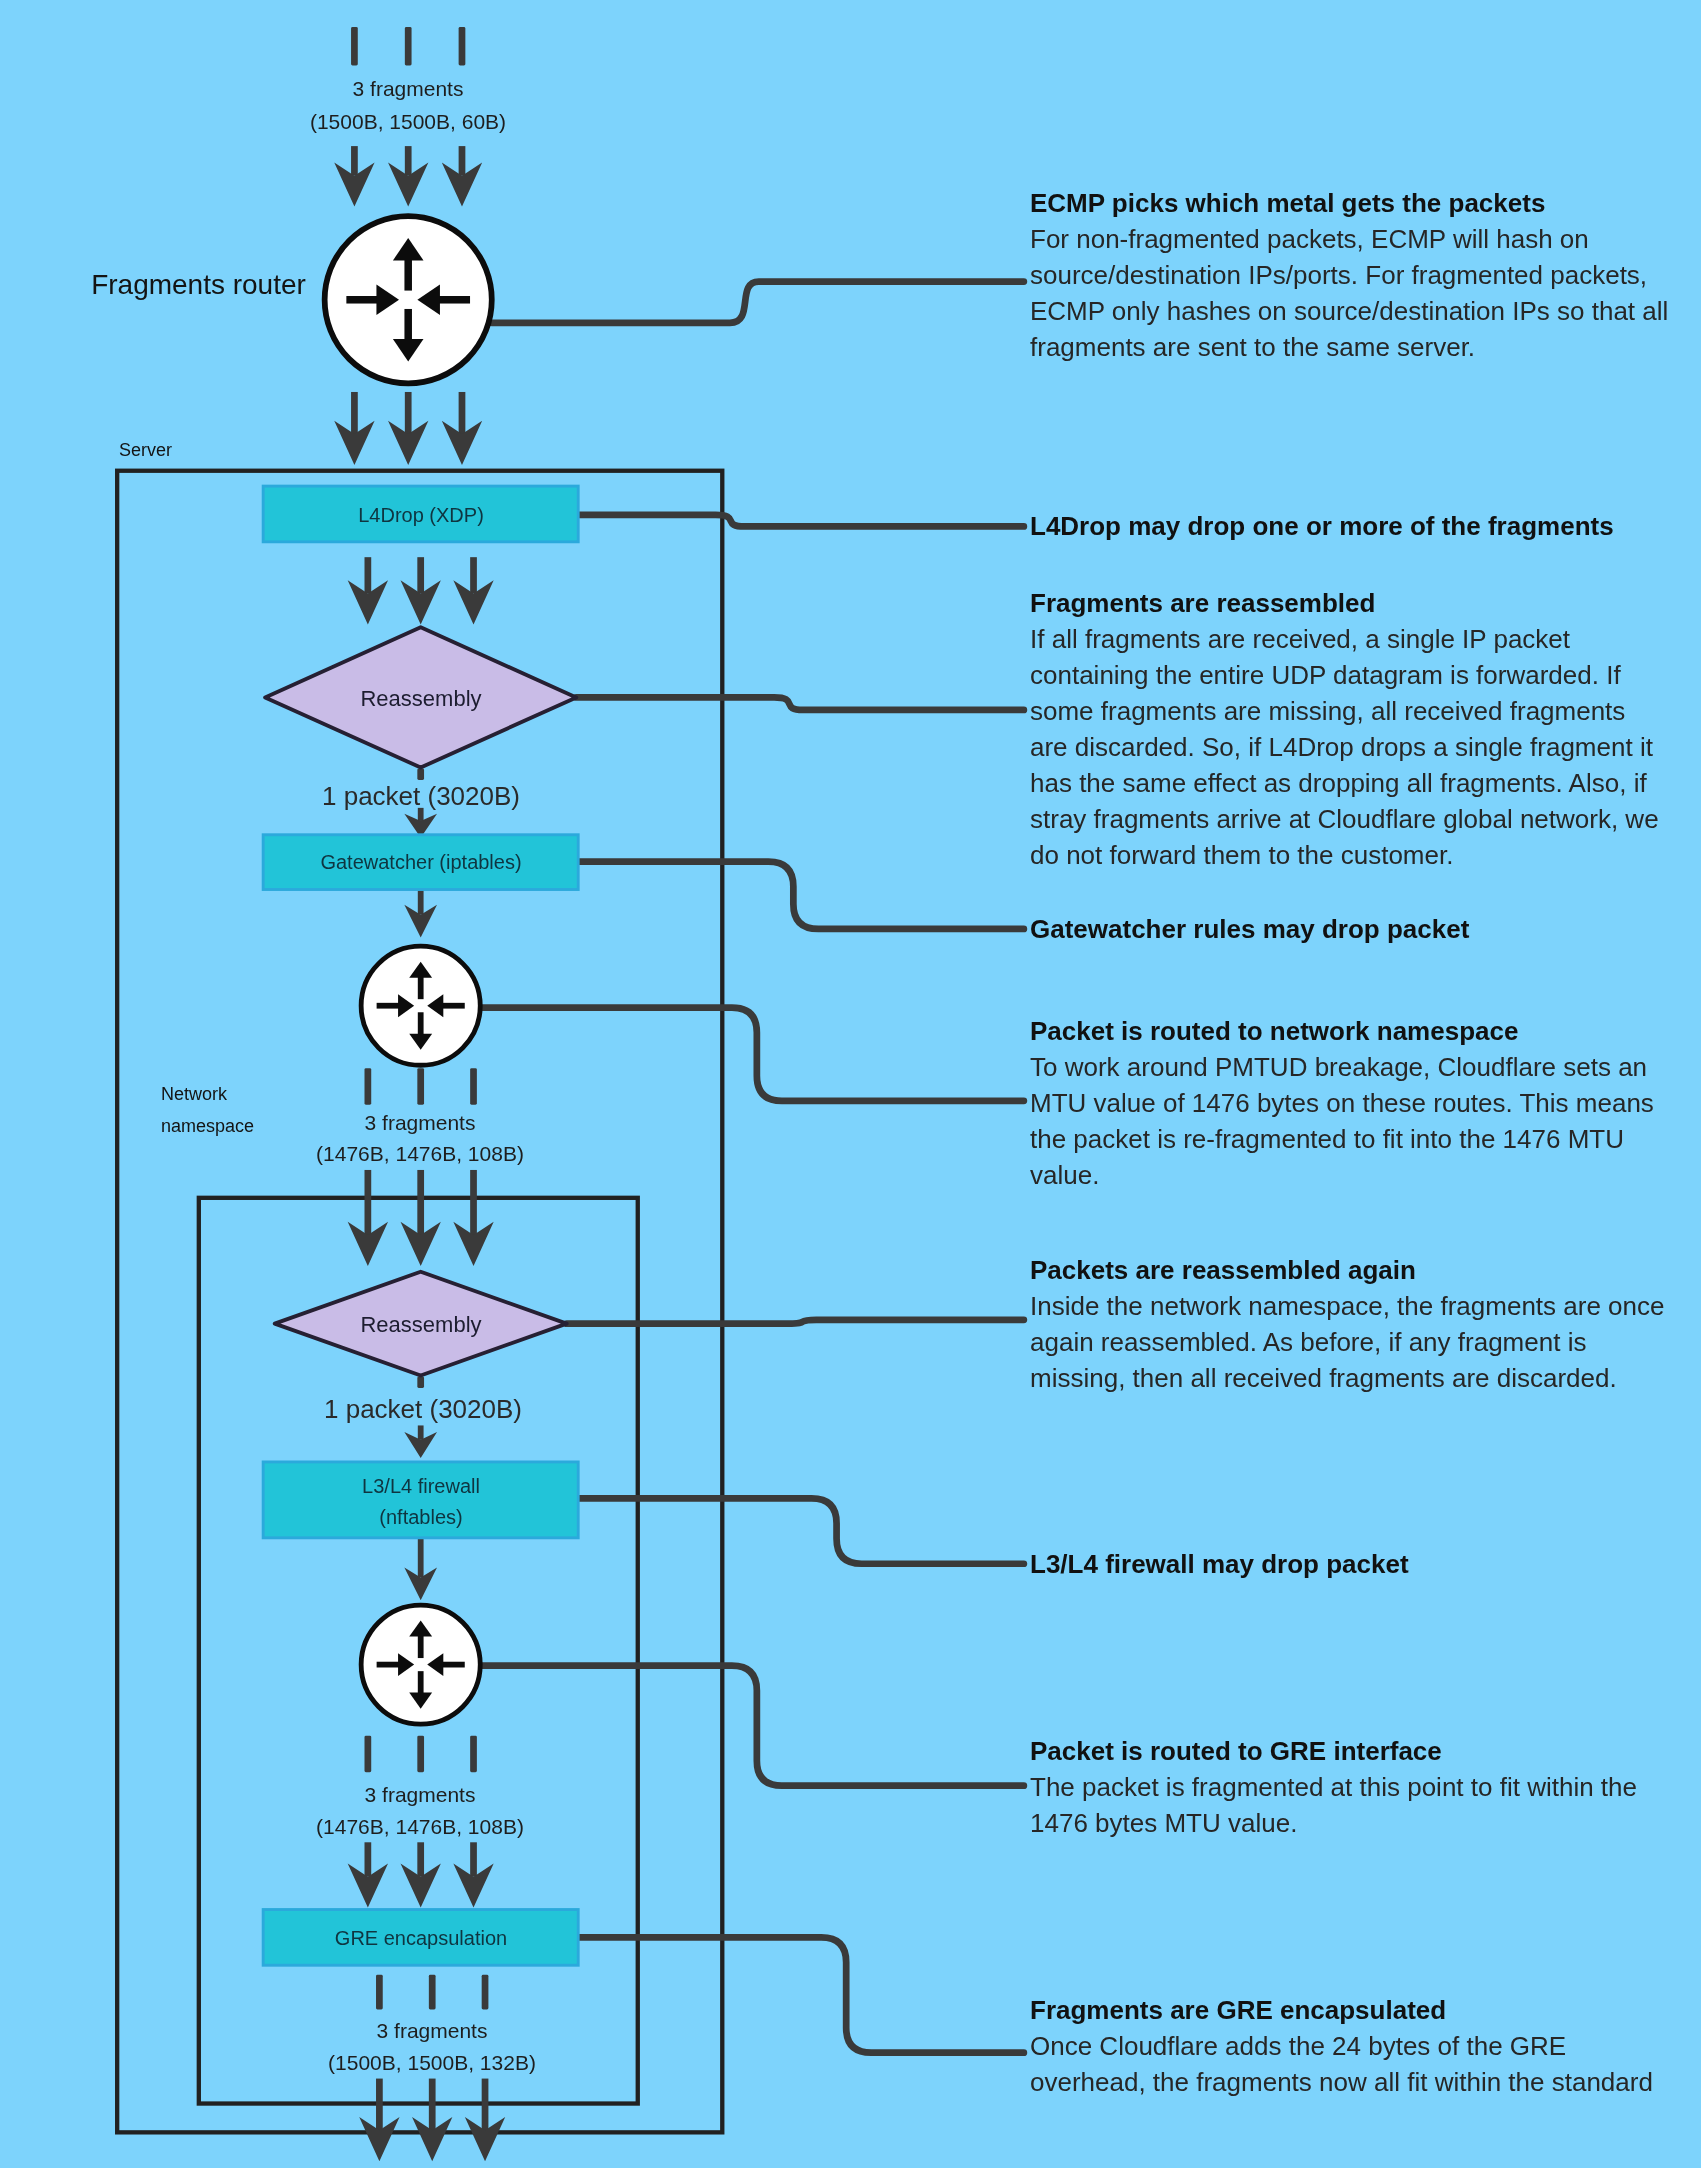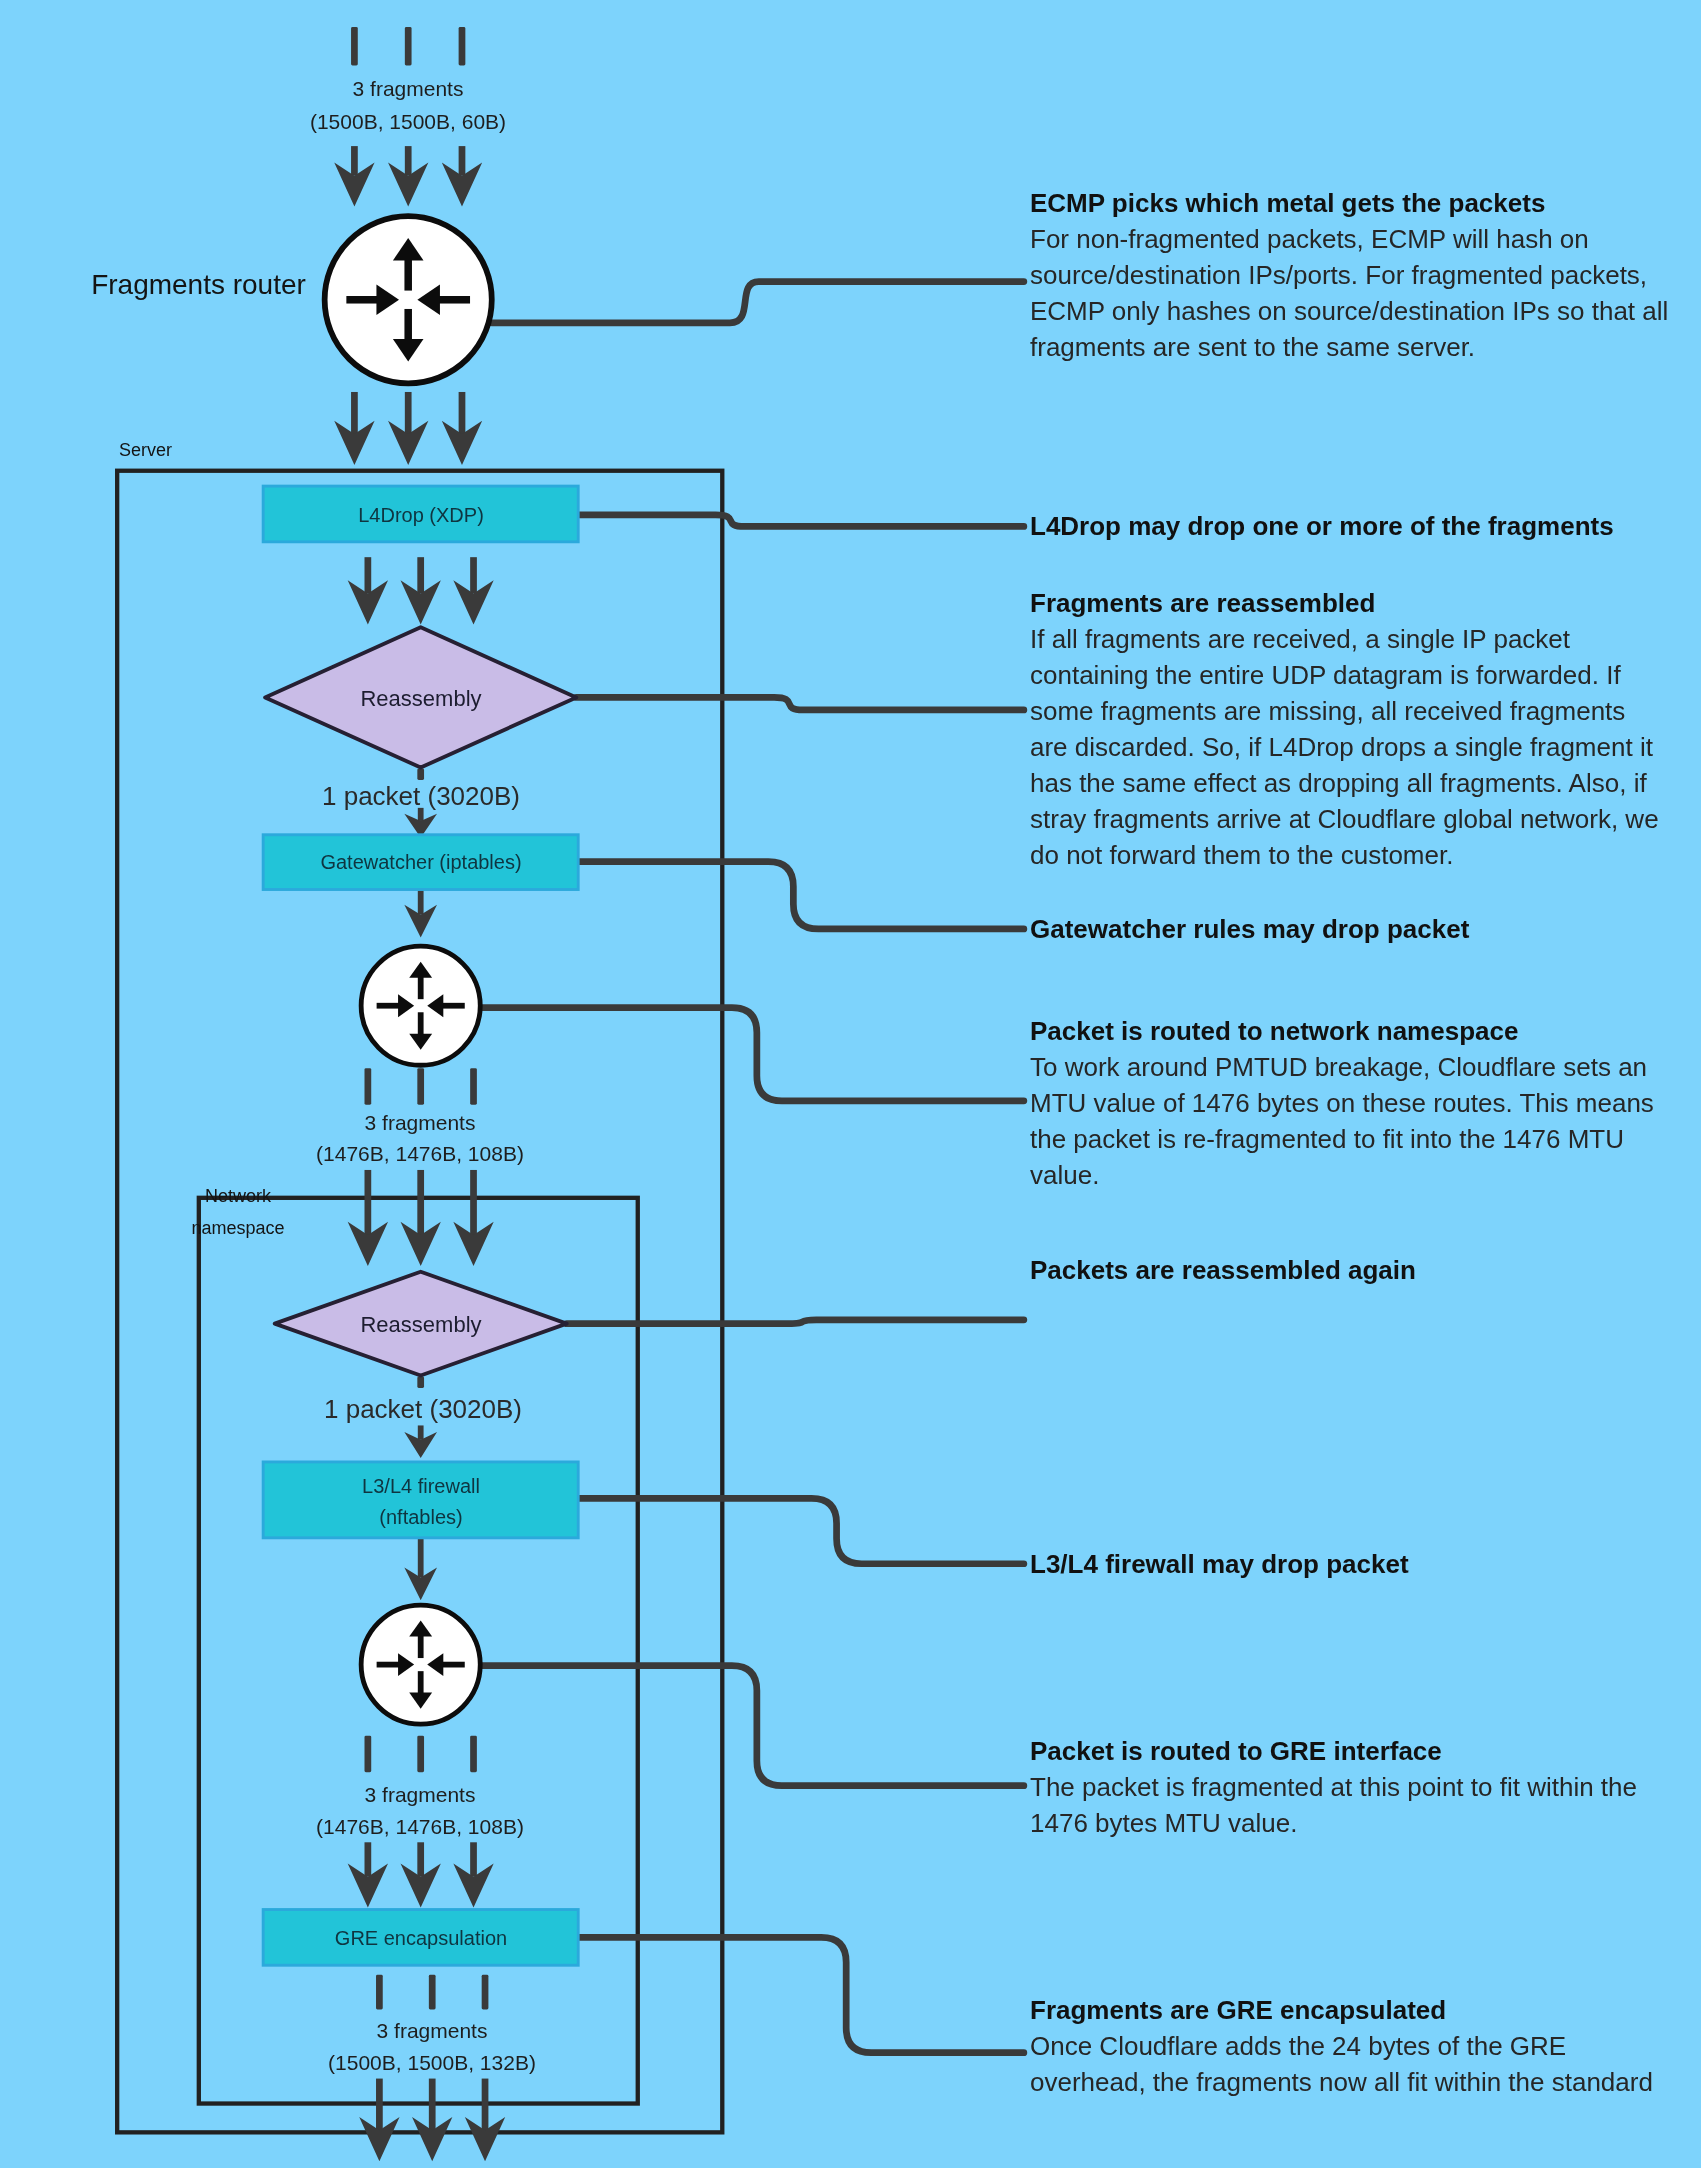--- a/index.html
+++ b/index.html
@@ -134,21 +134,21 @@
   <div class="side-label" style="left:119px;top:434px;">Server</div>
 
   <div class="lbl node" style="left:421px;top:499px;">L4Drop (XDP)</div>
   <div class="lbl node-purple" style="left:421px;top:682px;">Reassembly</div>
   <div class="lbl packet" style="left:421px;top:780px;">1 packet (3020B)</div>
   <div class="lbl node" style="left:421px;top:846px;">Gatewatcher (iptables)</div>
 
   <div class="lbl frag" style="left:420px;top:1106px;">3 fragments</div>
   <div class="lbl frag" style="left:420px;top:1137px;">(1476B, 1476B, 108B)</div>
 
-  <div class="side-label" style="left:161px;top:1180px;width:154px;text-align:center;">Network namespace</div>
+  <div class="side-label" style="left:161px;top:1078px;width:154px;">Network namespace</div>
 
   <div class="lbl node-purple" style="left:421px;top:1308px;">Reassembly</div>
   <div class="lbl packet" style="left:423px;top:1393px;">1 packet (3020B)</div>
   <div class="lbl node" style="left:421px;top:1470px;">L3/L4 firewall</div>
   <div class="lbl node" style="left:421px;top:1501px;">(nftables)</div>
 
   <div class="lbl frag" style="left:420px;top:1778px;">3 fragments</div>
   <div class="lbl frag" style="left:420px;top:1810px;">(1476B, 1476B, 108B)</div>
 
   <div class="lbl node" style="left:421px;top:1922px;">GRE encapsulation</div>
@@ -187,20 +187,25 @@
     <div class="ann-title">Packet is routed to network namespace</div>
     <div>
         <div>To work around PMTUD breakage, Cloudflare sets an</div>
         <div>MTU value of 1476 bytes on these routes. This means</div>
         <div>the packet is re-fragmented to fit into the 1476 MTU</div>
         <div>value.</div>
       </div>
   </div>
   <div class="ann" style="top:1252px;">
     <div class="ann-title">Packets are reassembled again</div>
+    <div>
+        <div>Inside the network namespace, the fragments are once</div>
+        <div>again reassembled. As before, if any fragment is</div>
+        <div>missing, then all received fragments are discarded.</div>
+      </div>
   </div>
   <div class="ann" style="top:1546px;">
     <div class="ann-title">L3/L4 firewall may drop packet</div>
   </div>
   <div class="ann" style="top:1733px;">
     <div class="ann-title">Packet is routed to GRE interface</div>
     <div>
         <div>The packet is fragmented at this point to fit within the</div>
         <div>1476 bytes MTU value.</div>
       </div>

